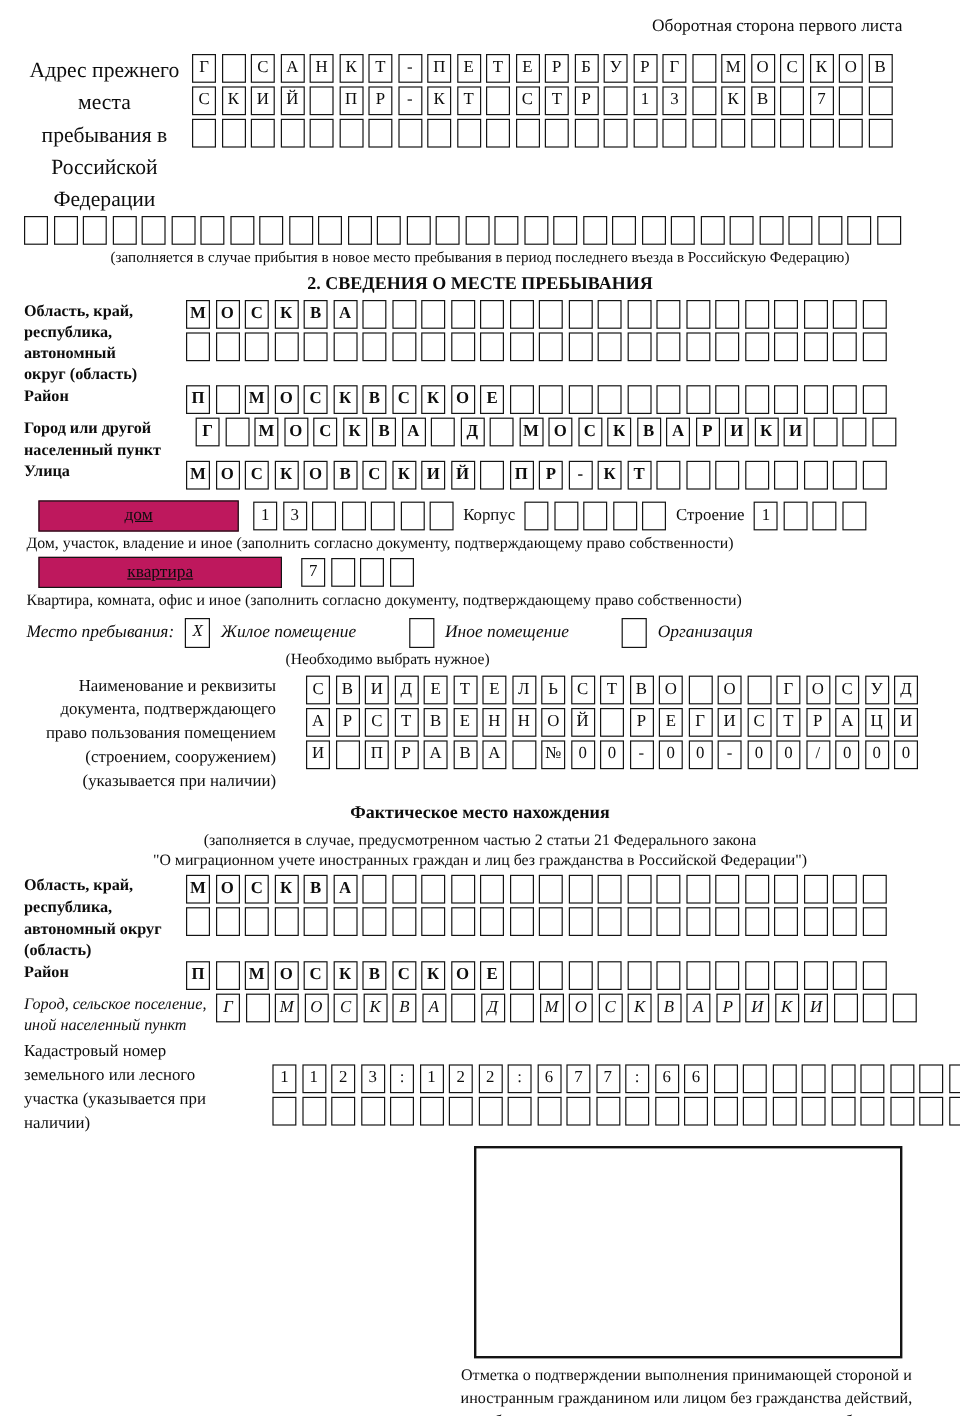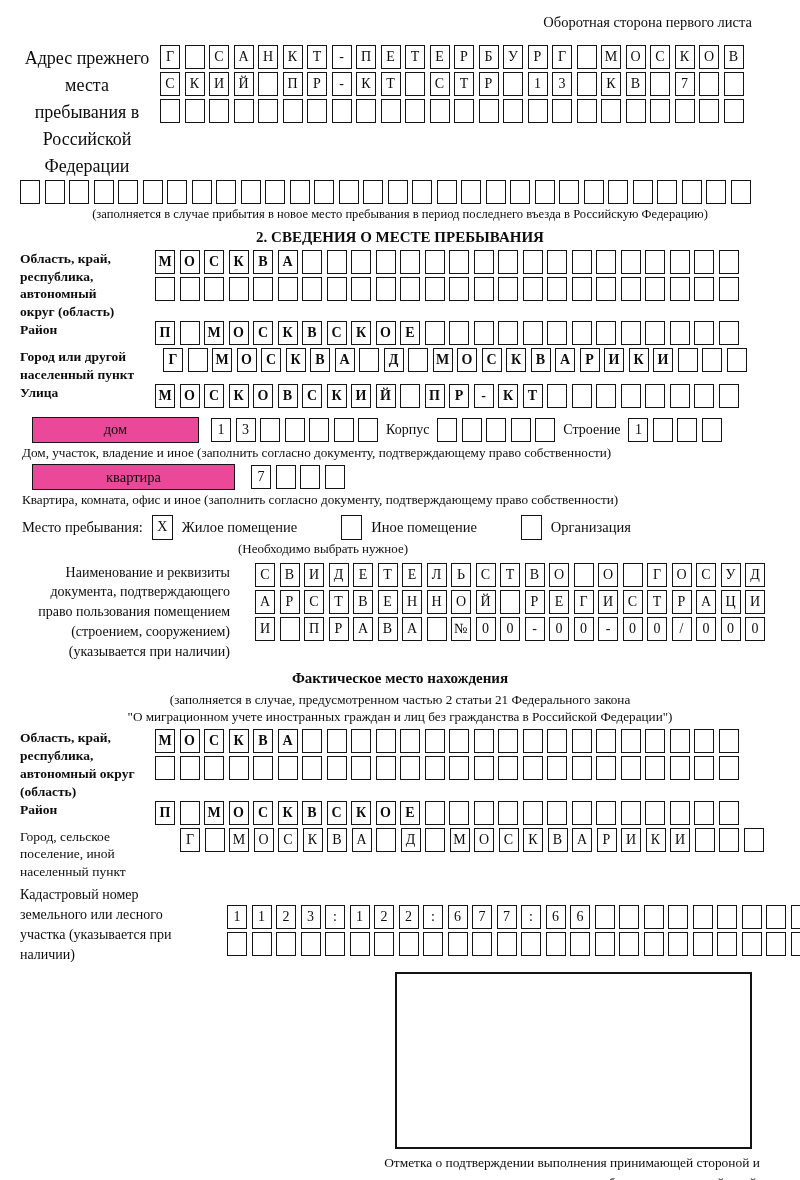--- a/index.html
+++ b/index.html
@@ -25,28 +25,28 @@
   .f207{grid-template-columns:207px auto;margin-top:4px;}
   .f207 .rows-indent{margin-top:20px;}
   .fullrow{margin-top:0px;}
   .note{font-size:12.6px;text-align:center;line-height:1.25;margin-top:2px;}
   .sec-title{font-weight:bold;font-size:15px;text-align:center;margin:6px 0 4px 0;}
   .mt4{margin-top:4px;}
   
   .inline-line{display:flex;align-items:center;margin:6px 0 0 12px;gap:8px;}
   .widebox{
     box-sizing:border-box;border:1.8px solid #141414;height:26px;
-    display:flex;align-items:center;justify-content:center;font-size:14.5px;background:#ec4899;flex:none;
+    display:flex;align-items:center;justify-content:center;font-size:14.5px;background:#be185d;flex:none;text-decoration:underline;
   }
   .wb-dom{width:167px;margin-right:4px;}
   .wb-kv{width:203px;margin-right:8px;}
   .small-label{font-size:14px;flex:none;}
   .caption{font-size:13.2px;margin:2px 0 0 2px;line-height:1.25;}
   
-  .chk-row{display:flex;align-items:center;gap:9px;margin:6px 0 0 2px;font-size:14.5px;}
+  .chk-row{display:flex;align-items:center;gap:9px;margin:6px 0 0 2px;font-size:14.5px;font-style:italic;}
   .checkbox{
     box-sizing:border-box;width:21px;height:25px;border:1.8px solid #141414;
     display:flex;align-items:center;justify-content:center;font-size:14px;flex:none;background:#fff;
   }
   .gap26{width:26px;flex:none;}
   .chk-note{font-size:13px;margin:1px 0 0 218px;}
   .fact-note{font-size:13.2px;text-align:center;line-height:1.3;margin-top:2px;}
   
   .stamp-box{
     box-sizing:border-box;width:357px;height:177px;border:2px solid #141414;
@@ -544,21 +544,21 @@
         <span class="cell"></span>
         <span class="cell"></span>
         <span class="cell"></span>
         <span class="cell"></span>
         <span class="cell"></span>
         <span class="cell"></span>
         <span class="cell"></span>
       </div>
   </div>
 
-  <div class="field" style="grid-template-columns:160px auto;">
+  <div class="field" style="grid-template-columns:160px auto;font-style:italic;">
     <div class="flabel">Город, сельское поселение, иной населенный пункт</div>
     <div class="cells-row">
         <span class="cell">Г</span>
         <span class="cell"></span>
         <span class="cell">М</span>
         <span class="cell">О</span>
         <span class="cell">С</span>
         <span class="cell">К</span>
         <span class="cell">В</span>
         <span class="cell">А</span>

